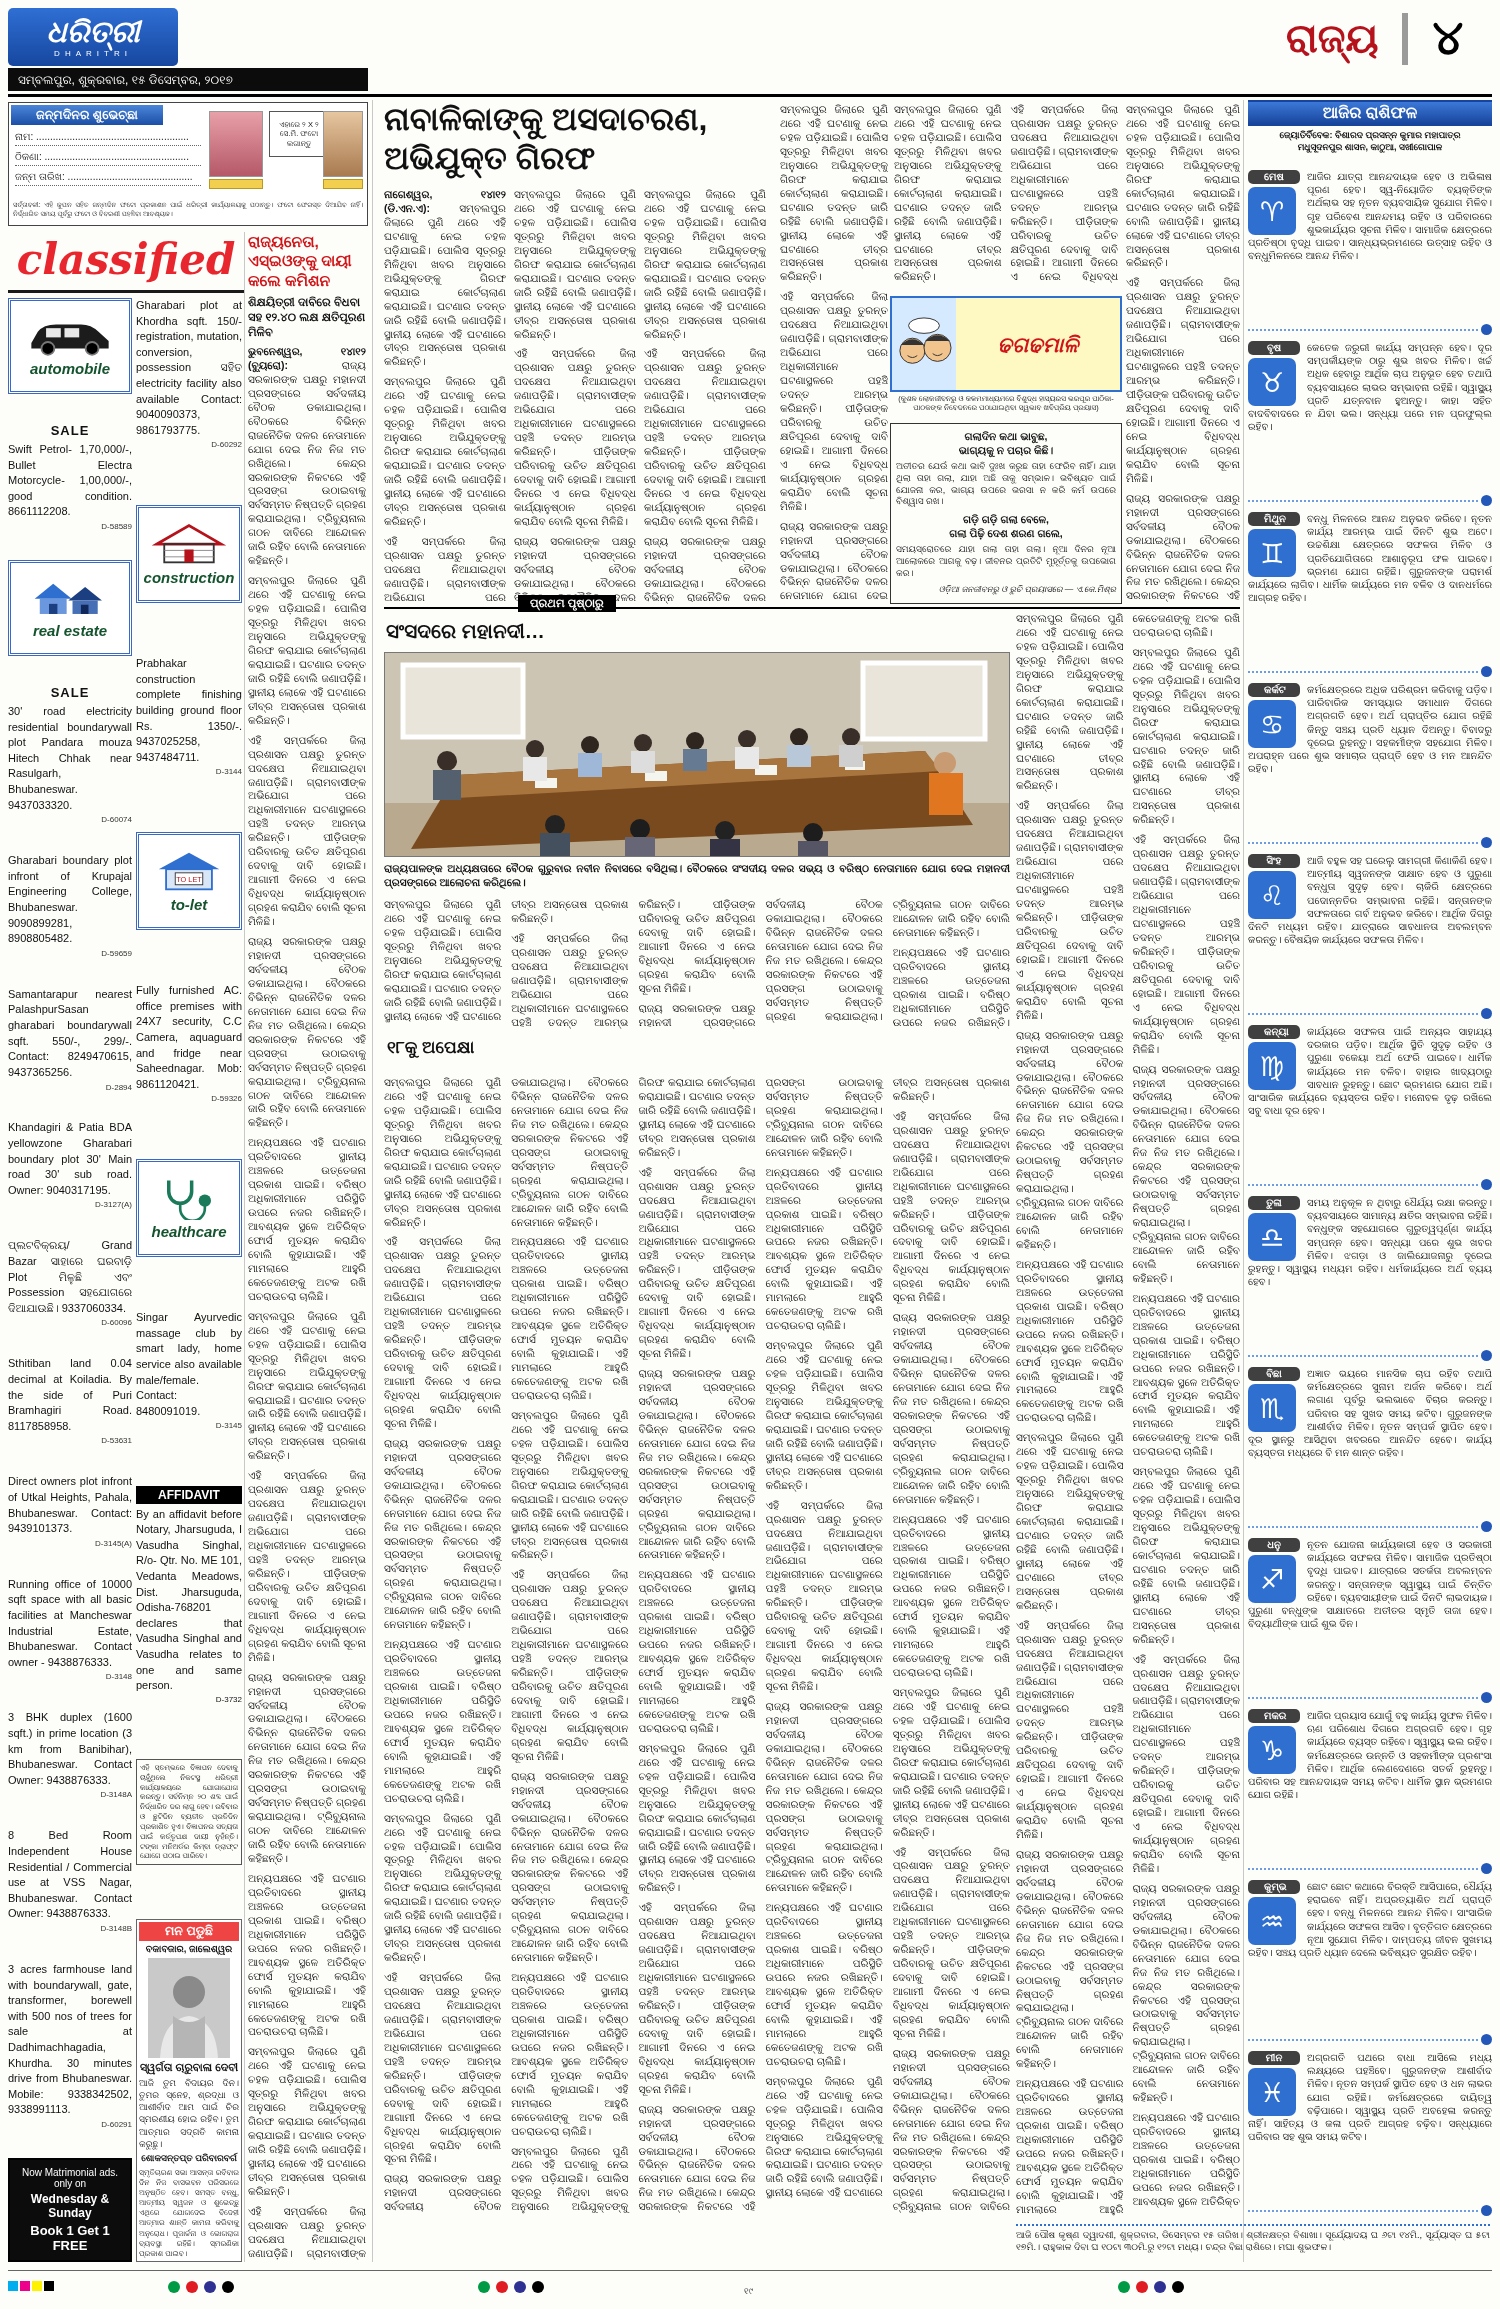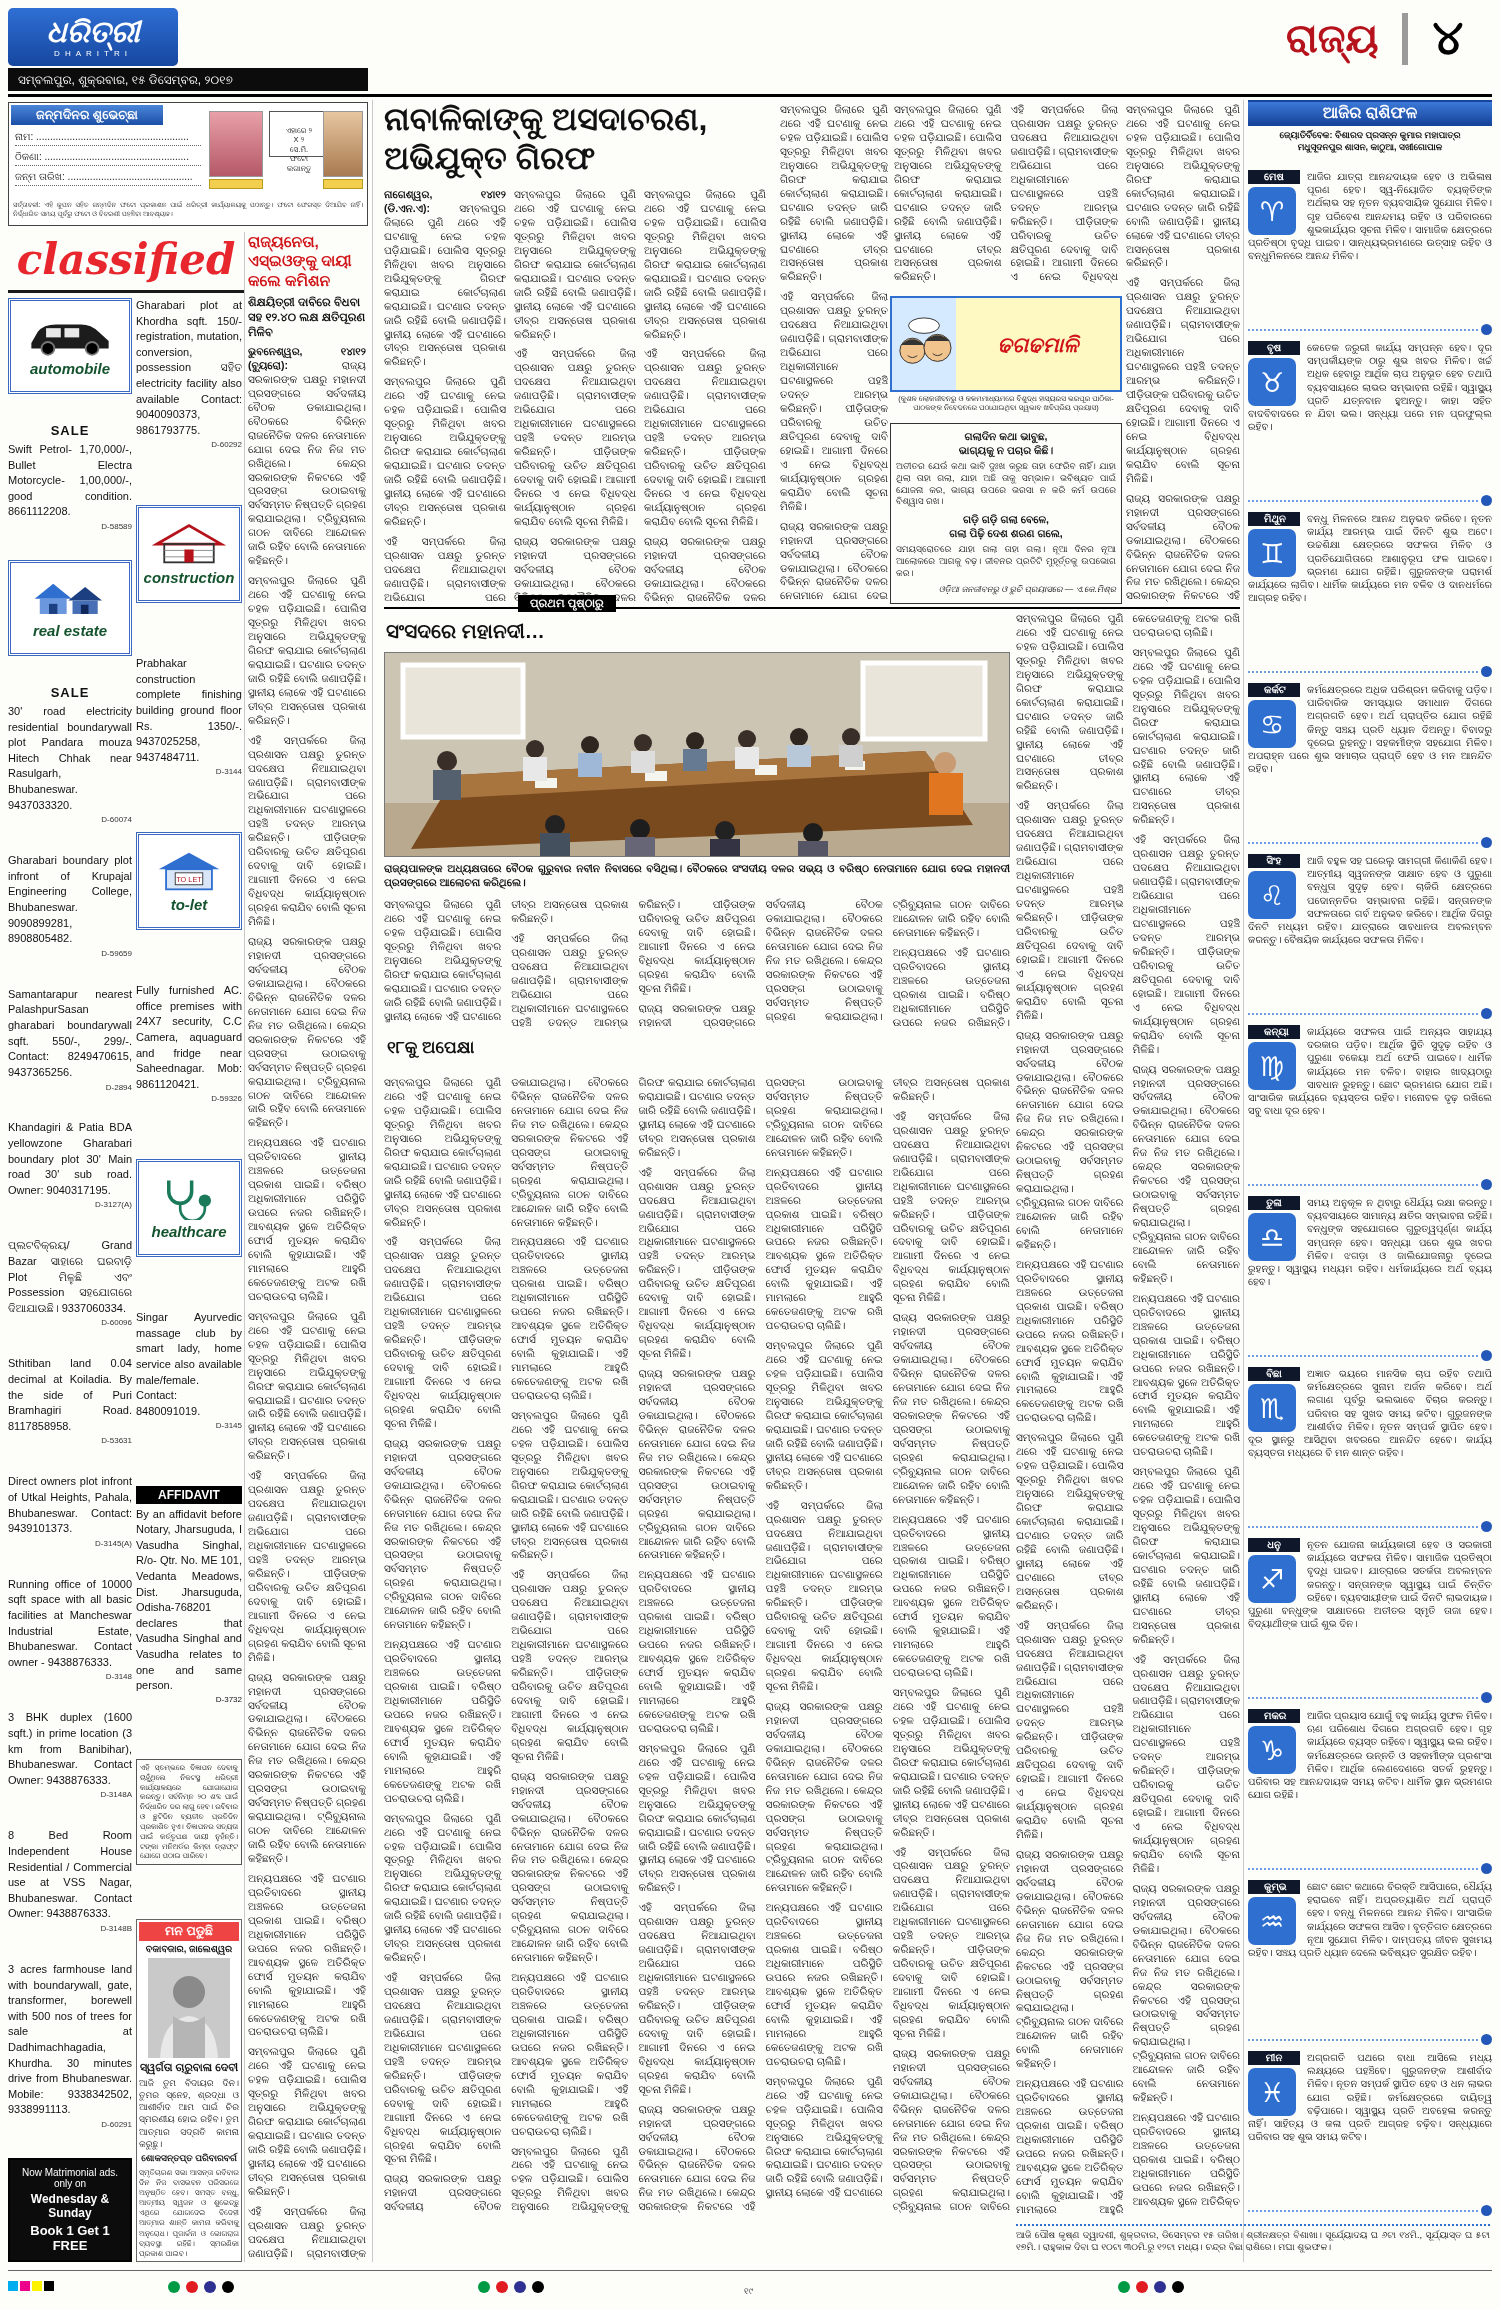--- a/index.html
+++ b/index.html
@@ -21,21 +21,21 @@
   .hrule{left:8px;top:94px;width:1484px;height:3px;background:#000}
   .vr{position:absolute;width:1px;background:#c8c8c8}
   
   .bday{left:8px;top:102px;width:360px;height:124px;border:1px solid #444;background:#fff}
   .bday-title{position:absolute;left:2px;top:2px;width:152px;height:20px;background:linear-gradient(#4a86d8,#1c4fa8);
               color:#fff;font-size:12.5px;font-weight:bold;display:flex;align-items:center;justify-content:center}
   .bday-field{position:absolute;left:6px;width:186px;font-size:10px;color:#222;border-bottom:1px dotted #666;height:15px}
   .bphoto{position:absolute;border:1px solid #999}
   .blabel{position:absolute;background:#f2cf4e;border:1px solid #b89a20;height:10px}
   .bnote{position:absolute;left:260px;top:8px;width:60px;height:46px;border:1px solid #555;font-size:7.5px;
-         text-align:center;padding:14px;line-height:1.25}
+         text-align:center;padding:8px;line-height:1.25}
   .bterms{position:absolute;left:4px;right:4px;top:98px;font-size:6.8px;line-height:1.3;color:#222;text-align:justify}
   
   .clogo{left:8px;top:230px;width:236px;height:58px;display:flex;align-items:center;justify-content:center;
          font-family:"DejaVu Serif",serif;font-style:italic;font-weight:bold;font-size:42px;color:#e8262d}
   .clogo-ul{left:8px;top:290px;width:236px;height:3px;background:#1a1a1a}
   .colA{left:8px;top:298px;width:124px;height:1964px;display:flex;flex-direction:column;justify-content:space-between;overflow:hidden}
   .colB{left:136px;top:298px;width:106px;height:1964px;display:flex;flex-direction:column;justify-content:space-between;overflow:hidden}
   .catbox{border:3px double #3b68c0;background:#fff;display:flex;flex-direction:column;align-items:center;
           justify-content:center;padding:4px;gap:3px}
   .catbox .script{font-family:Liberation Sans, sans-serif;font-style:italic;font-weight:bold;font-size:15px;color:#14532d}
@@ -82,21 +82,21 @@
   .almanac{left:1016px;top:2224px;width:474px;height:46px;border-top:2px dotted #2e6fd0;padding-top:3px;
            font-size:9.3px;line-height:1.3;text-align:justify;overflow:hidden}
   
   .horo-title{left:1248px;top:100px;width:244px;height:26px;background:linear-gradient(#3c79d8,#18459c);
               border-top:2px solid #18459c;border-bottom:2px solid #18459c;color:#fff;font-size:16px;font-weight:bold;
               display:flex;align-items:center;justify-content:center}
   .horo-astro{left:1248px;top:130px;width:244px;font-size:9px;font-weight:bold;text-align:center;line-height:1.3}
   .zwrap{left:1248px;top:164px;width:244px;height:2058px;overflow:hidden}
   .zentry{position:relative;height:171px;overflow:hidden;padding-top:6px}
   .zicon-col{float:left;width:52px;margin-right:7px}
-  .zname{background:#0f172a;color:#fff;font-size:10px;font-weight:bold;text-align:center;border-radius:0;padding:1px 16px}
+  .zname{background:#404040;color:#fff;font-size:10px;font-weight:bold;text-align:center;border-radius:5px;padding:1px 16px}
   .zicon{width:48px;height:48px;background:#2e6fd0;border-radius:7px;margin-top:3px;display:flex;align-items:center;
          justify-content:center;color:#fff;font-size:27px;font-family:"DejaVu Sans",sans-serif}
   .ztext{font-size:10px;line-height:1.32;text-align:justify}
   .zsep{position:absolute;left:0;right:14px;bottom:4px;border-bottom:2px dotted #6d9de0}
   .zdot{position:absolute;right:-14px;top:-5px;width:11px;height:11px;border-radius:50%;background:#2458b8}
   
   .botrule{left:8px;top:2270px;width:1484px;height:1px;background:#666}
   .cmyk{left:8px;top:2281px;display:flex;gap:2px}
   .cmyk span{width:10px;height:10px;display:inline-block}
   .dots{top:2281px;display:flex;gap:6px}

